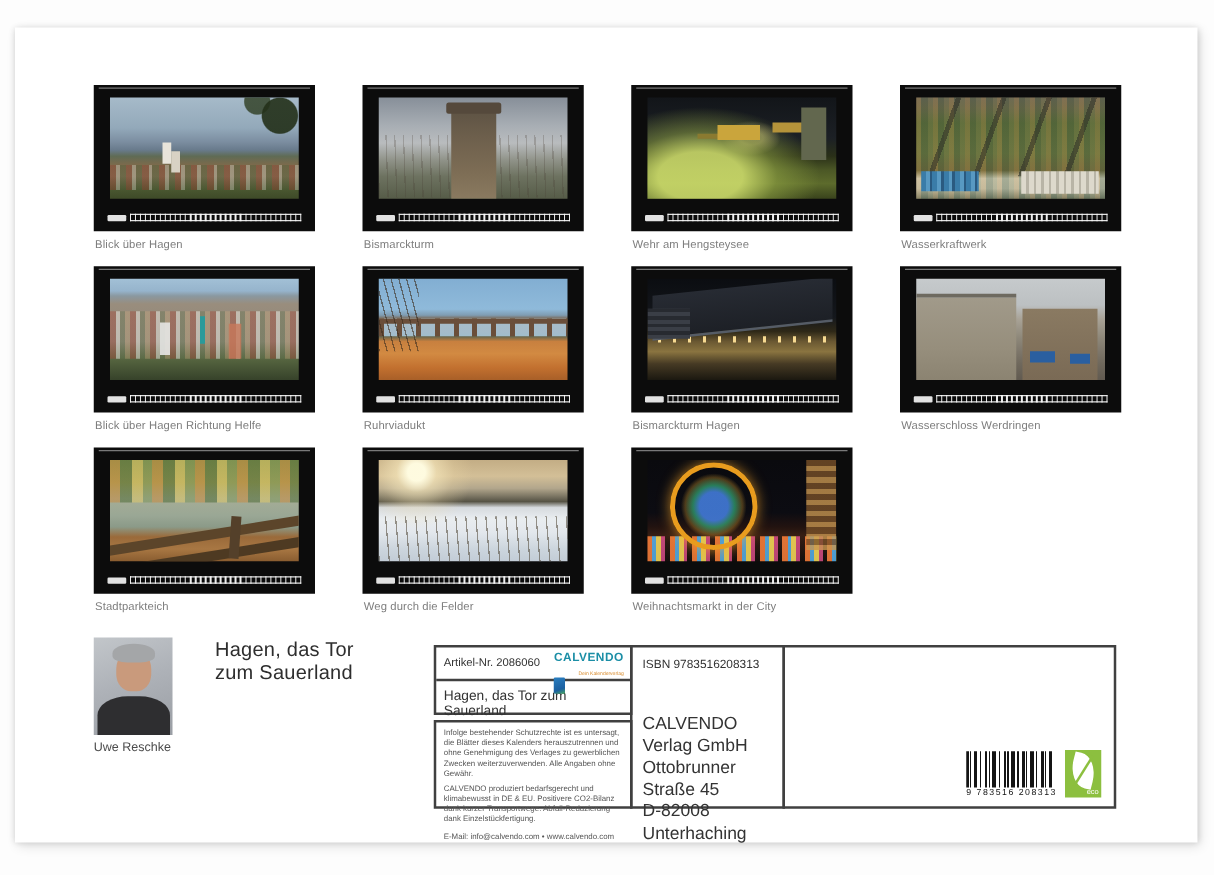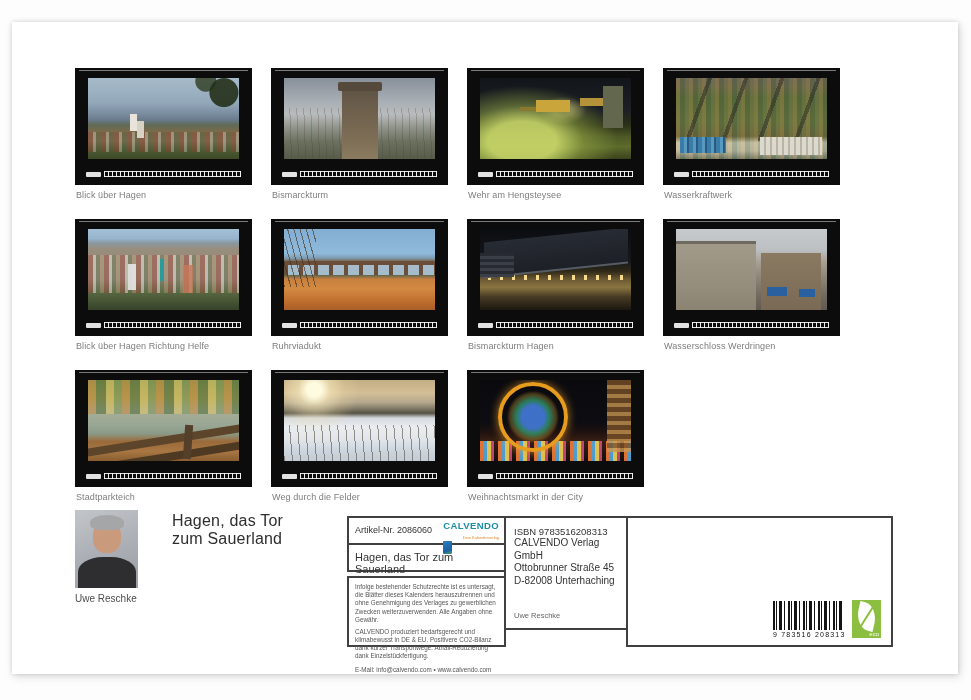--- a/index.html
+++ b/index.html
@@ -7,21 +7,21 @@
 
   .sheet {
     position:absolute; left:12px; top:22px; width:946px; height:652px;
     background:#ffffff;
     box-shadow: 0 0 5px rgba(0,0,0,.15), 2px 3px 9px rgba(0,0,0,.12);
   }
 
   
   .thumbs {
     position:absolute; left:63px; top:46px; width:822px;
-    display:grid; grid-template-columns:repeat(4,177px); column-gap:38px; row-gap:13px;gap:19px;
+    display:grid; grid-template-columns:repeat(4,177px); column-gap:38px; row-gap:13px;
   }
   .tile { width:177px; }
   .frame { position:relative; width:177px; height:117px; background:#0c0c0c; }
   .topline { position:absolute; left:4px; right:4px; top:2px; height:1px; background:rgba(255,255,255,.45); }
   .photo { position:absolute; left:13px; top:10px; width:151px; height:81px; overflow:hidden; }
   .photo::before, .photo::after { content:""; position:absolute; }
   .calstrip { position:absolute; left:11px; right:11px; bottom:7px; height:8px; display:flex; align-items:center; }
   .monthbox { width:15px; height:5px; background:#e2e2e2; border-radius:1px; margin-right:3px; flex:none; }
   .days { flex:1; height:6px;
     background: repeating-linear-gradient(90deg, rgba(250,250,250,.95) 0 1px, rgba(0,0,0,0) 1px 4px);
@@ -125,23 +125,23 @@
     font-size:6.3px; line-height:1.3; color:#555; }
   .boxB p { margin-bottom:4px; }
   .boxB .email { margin-top:5px; }
 
   .logo { position:absolute; right:3px; top:3px; display:flex; align-items:flex-start;flex-direction:column; }
   .logo .lt { text-align:right; margin-right:2px; }
   .logo .word { font-size:9.5px; font-weight:bold; color:#1b8ea6; letter-spacing:.4px; line-height:1; }
   .logo .tag { font-size:4px; color:#d88a2a; line-height:1.2; }
   .logo .mark { width:9px; height:13px; background:linear-gradient(160deg,#2a7fc0 0%,#1b5fa0 70%,#4aa860 100%); border-radius:1px; }
 
-  .col2 { position:absolute; left:157px; top:0; width:124px; height:114px; border:2px solid #404040; padding:8px 6px 0 8px; }
+  .col2 { position:absolute; left:157px; top:0; width:124px; height:131px; border:2px solid #404040; padding:8px 6px 0 8px; }
   .col2 .isbn { font-size:9.5px; }
-  .col2 .addr { font-size:10px; line-height:1.25; }
+  .col2 .addr { margin-top:33px; font-size:14px; line-height:1.25; }
   .col2 .credit { margin-top:24px; font-size:7.5px; color:#666; }
 
   .col3 { position:absolute; left:279px; top:0; width:267px; height:131px; border:2px solid #404040; }
   .bc-wrap { position:absolute; right:10px; bottom:7px; display:flex; align-items:flex-end; }
   .barcode { width:70px; background:#fff; text-align:center; }
   .bars { height:29px;
     background:repeating-linear-gradient(90deg,#141414 0 2px,#fff 2px 3px,#141414 3px 4px,#fff 4px 6px,#141414 6px 9px,#fff 9px 11px,#141414 11px 12px,#fff 12px 15px); }
   .bc-digits { font-size:7px; letter-spacing:1.2px; color:#111; margin-top:1px; white-space:nowrap; }
   .eco { position:relative; width:29px; height:38px; background:#8cbf3f; margin-left:9px; overflow:hidden; }
   .eco .leaf { position:absolute; left:5px; top:3px; width:19px; height:27px; background:#fff; border-radius:0 75% 0 75%; transform:rotate(14deg); }

